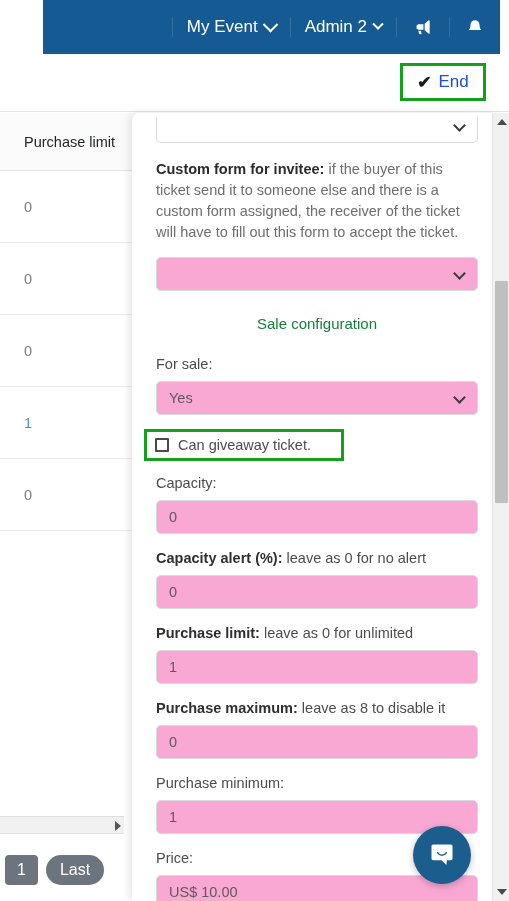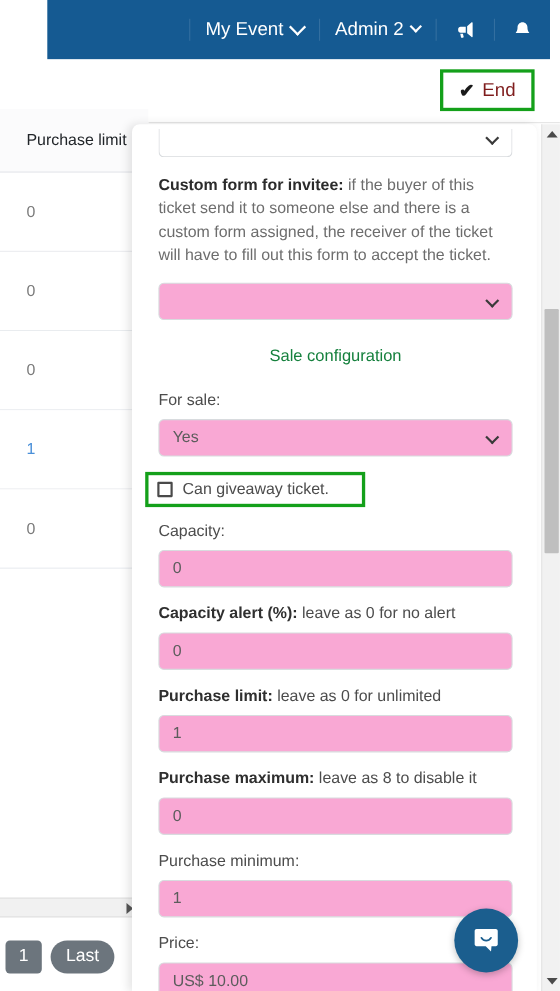--- a/index.html
+++ b/index.html
@@ -87,27 +87,27 @@
     cursor: pointer;
   }
   .end-check {
     font-size: 17px;
     color: #1a1a1a;
     line-height: 1;
     font-weight: bold;
   }
   .end-label {
     font-size: 17px;
-    color: #7f1d1d;
+    color: #1d4ed8;
   }
 
   
   .table-panel {
     position: absolute;
-    top: 99px; left: 0;
+    top: 113px; left: 0;
     width: 135px;
     height: 720px;
     background: #ffffff;
     overflow: hidden;
   }
   .th {
     height: 58px;
     display: flex;
     align-items: center;
     padding-left: 24px;
@@ -164,21 +164,21 @@
     min-width: 28px;
     text-align: center;
     cursor: pointer;
   }
   .page-btn.wide { padding: 6px 14px; border-radius: 15px; }
 
   
   .modal {
     position: absolute;
     top: 113px;
-    left: 120px;
+    left: 132px;
     width: 368px;
     height: 788px;
     background: #ffffff;
     border-top-left-radius: 7px;
     border-top-right-radius: 7px;
     box-shadow: -3px 0 9px rgba(0,0,0,0.10);
     overflow: hidden;
   }
   .modal-body {
     position: absolute;

